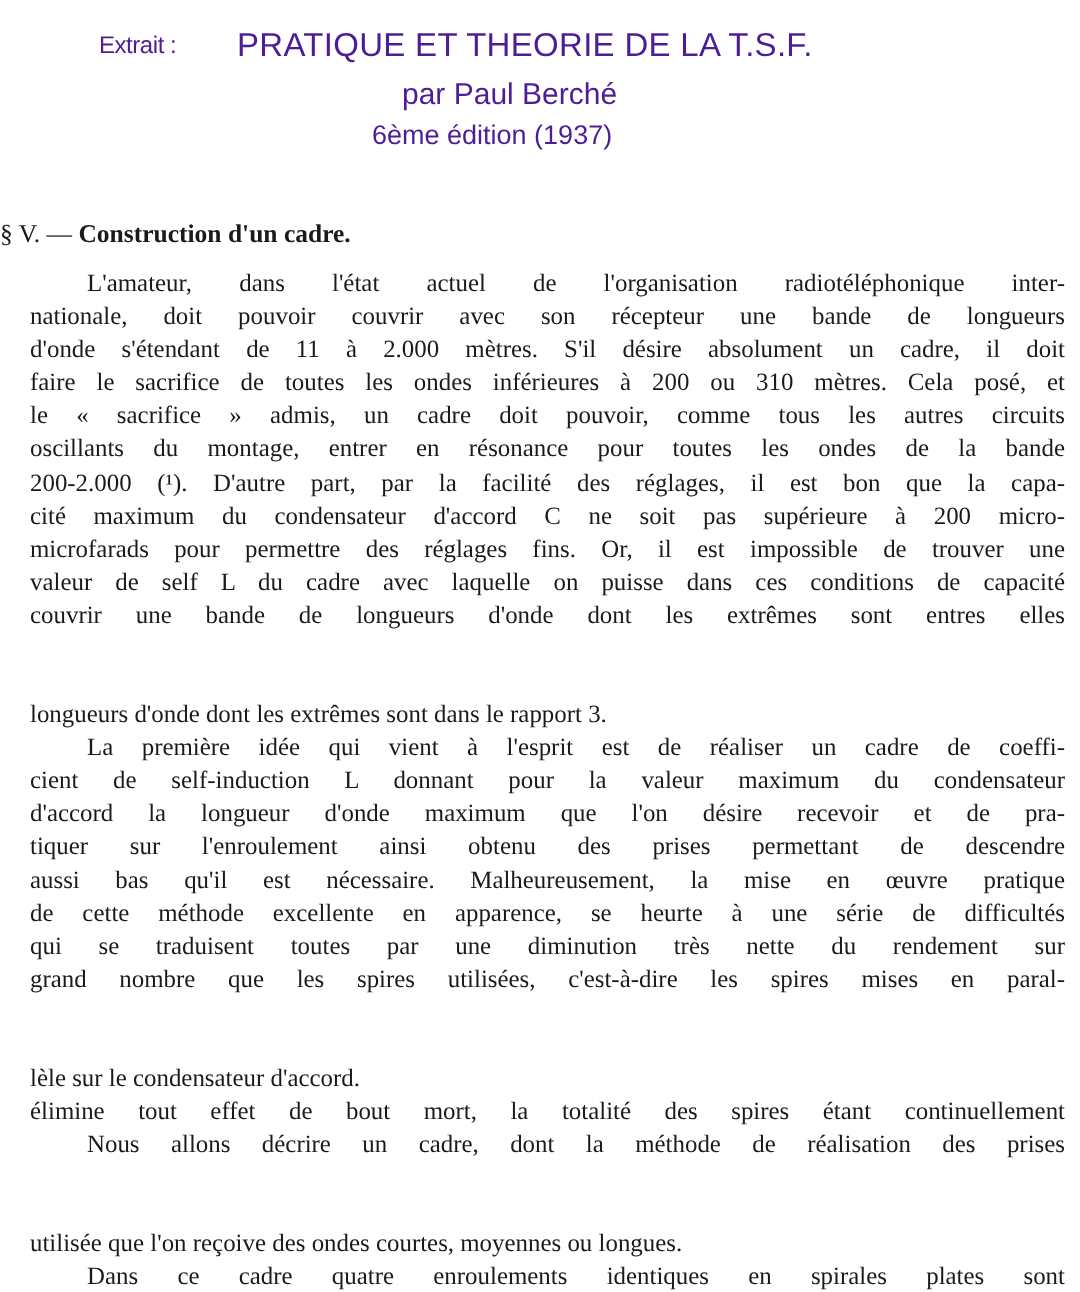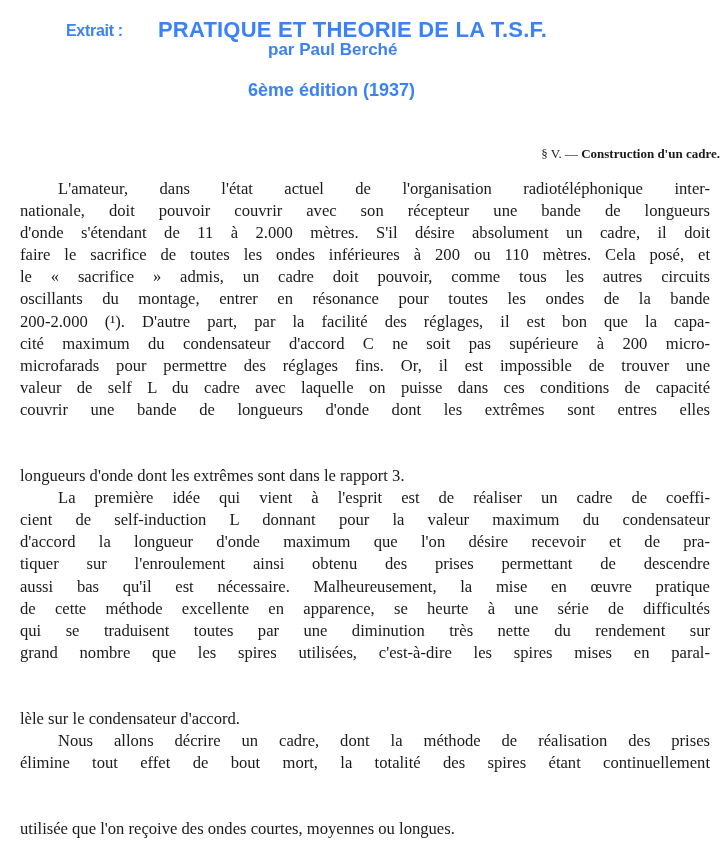--- a/index.html
+++ b/index.html
@@ -1,22 +1,22 @@
 <!DOCTYPE html>
 <html><head>
 <meta charset="utf-8">
 <style>
   html, body { margin:0; padding:0; background:#ffffff; }
   body { width:720px; height:861px; position:relative; overflow:hidden; color:#1a1a1a; }
-  .hdr { position:absolute; font-family:"Liberation Sans", sans-serif; font-weight:bold; color:#3b82f6; white-space:nowrap; }
+  .hdr { position:absolute; font-family:"Liberation Sans", sans-serif; font-weight:normal; color:#4c1d95; white-space:nowrap; }
   #h1a { left:66px; top:22px; font-size:16px; letter-spacing:-0.3px; }
   #h1b { left:158px; top:17px; font-size:22px; letter-spacing:0.2px; }
-  #h2 { left:268px; top:40px; font-size:17px;text-align:center; }
+  #h2 { left:268px; top:52px; font-size:20px;text-align:center; }
   #h3 { left:248px; top:80px; font-size:18px; }
-  .section { position:absolute; left:0; top:146px; width:720px; text-align:right; font-family:"Liberation Serif", serif; font-size:13px; }
+  .section { position:absolute; left:0; top:146px; width:720px; text-align:left; font-family:"Liberation Serif", serif; font-size:17px; }
   .section b { font-weight:bold; }
   .body { position:absolute; left:20px; top:178px; width:690px; font-family:"Liberation Serif", serif; font-size:16.6px; line-height:22.1px; text-align:justify; }
   .line { display:block; white-space:nowrap; text-align-last:justify; text-align:justify; }
   .line.last { text-align-last:left;margin-top:44px; }
   .line.indent { padding-left:38px; }
 </style>
 </head>
 <body>
 
 <div>
@@ -28,21 +28,21 @@
 
 <div class="section">
   <span>§ V. — </span><b>Construction d'un cadre.</b>
 </div>
 
 <div class="body" id="body">
     <div>
       <span class="line indent">L'amateur, dans l'état actuel de l'organisation radiotéléphonique inter-</span>
       <span class="line">nationale, doit pouvoir couvrir avec son récepteur une bande de longueurs</span>
       <span class="line">d'onde s'étendant de 11 à 2.000 mètres. S'il désire absolument un cadre, il doit</span>
-      <span class="line">faire le sacrifice de toutes les ondes inférieures à 200 ou 110 mètres. Cela posé, et</span>
+      <span class="line">faire le sacrifice de toutes les ondes inférieures à 200 ou 310 mètres. Cela posé, et</span>
       <span class="line">le « sacrifice » admis, un cadre doit pouvoir, comme tous les autres circuits</span>
       <span class="line">oscillants du montage, entrer en résonance pour toutes les ondes de la bande</span>
       <span class="line">200-2.000 (¹). D'autre part, par la facilité des réglages, il est bon que la capa-</span>
       <span class="line">cité maximum du condensateur d'accord C ne soit pas supérieure à 200 micro-</span>
       <span class="line">microfarads pour permettre des réglages fins. Or, il est impossible de trouver une</span>
       <span class="line">valeur de self L du cadre avec laquelle on puisse dans ces conditions de capacité</span>
       <span class="line">couvrir une bande de longueurs d'onde dont les extrêmes sont entres elles</span>
       <span class="line last">longueurs d'onde dont les extrêmes sont dans le rapport 3.</span>
     </div>
     <div>
@@ -50,20 +50,21 @@
       <span class="line">cient de self-induction L donnant pour la valeur maximum du condensateur</span>
       <span class="line">d'accord la longueur d'onde maximum que l'on désire recevoir et de pra-</span>
       <span class="line">tiquer sur l'enroulement ainsi obtenu des prises permettant de descendre</span>
       <span class="line">aussi bas qu'il est nécessaire. Malheureusement, la mise en œuvre pratique</span>
       <span class="line">de cette méthode excellente en apparence, se heurte à une série de difficultés</span>
       <span class="line">qui se traduisent toutes par une diminution très nette du rendement sur</span>
       <span class="line">grand nombre que les spires utilisées, c'est-à-dire les spires mises en paral-</span>
       <span class="line last">lèle sur le condensateur d'accord.</span>
     </div>
     <div>
+      <span class="line">élimine tout effet de bout mort, la totalité des spires étant continuellement</span>
       <span class="line indent">Nous allons décrire un cadre, dont la méthode de réalisation des prises</span>
-      <span class="line">élimine tout effet de bout mort, la totalité des spires étant continuellement</span>
       <span class="line last">utilisée que l'on reçoive des ondes courtes, moyennes ou longues.</span>
     </div>
     <div>
+      <span class="line indent">Dans ce cadre quatre enroulements identiques en spirales plates sont</span>
       <span class="line last">permet de grouper ces enroulements suivant l'une des figures 452, 453 ou 454.</span>
     </div>
   </div>
 
 </body></html>

